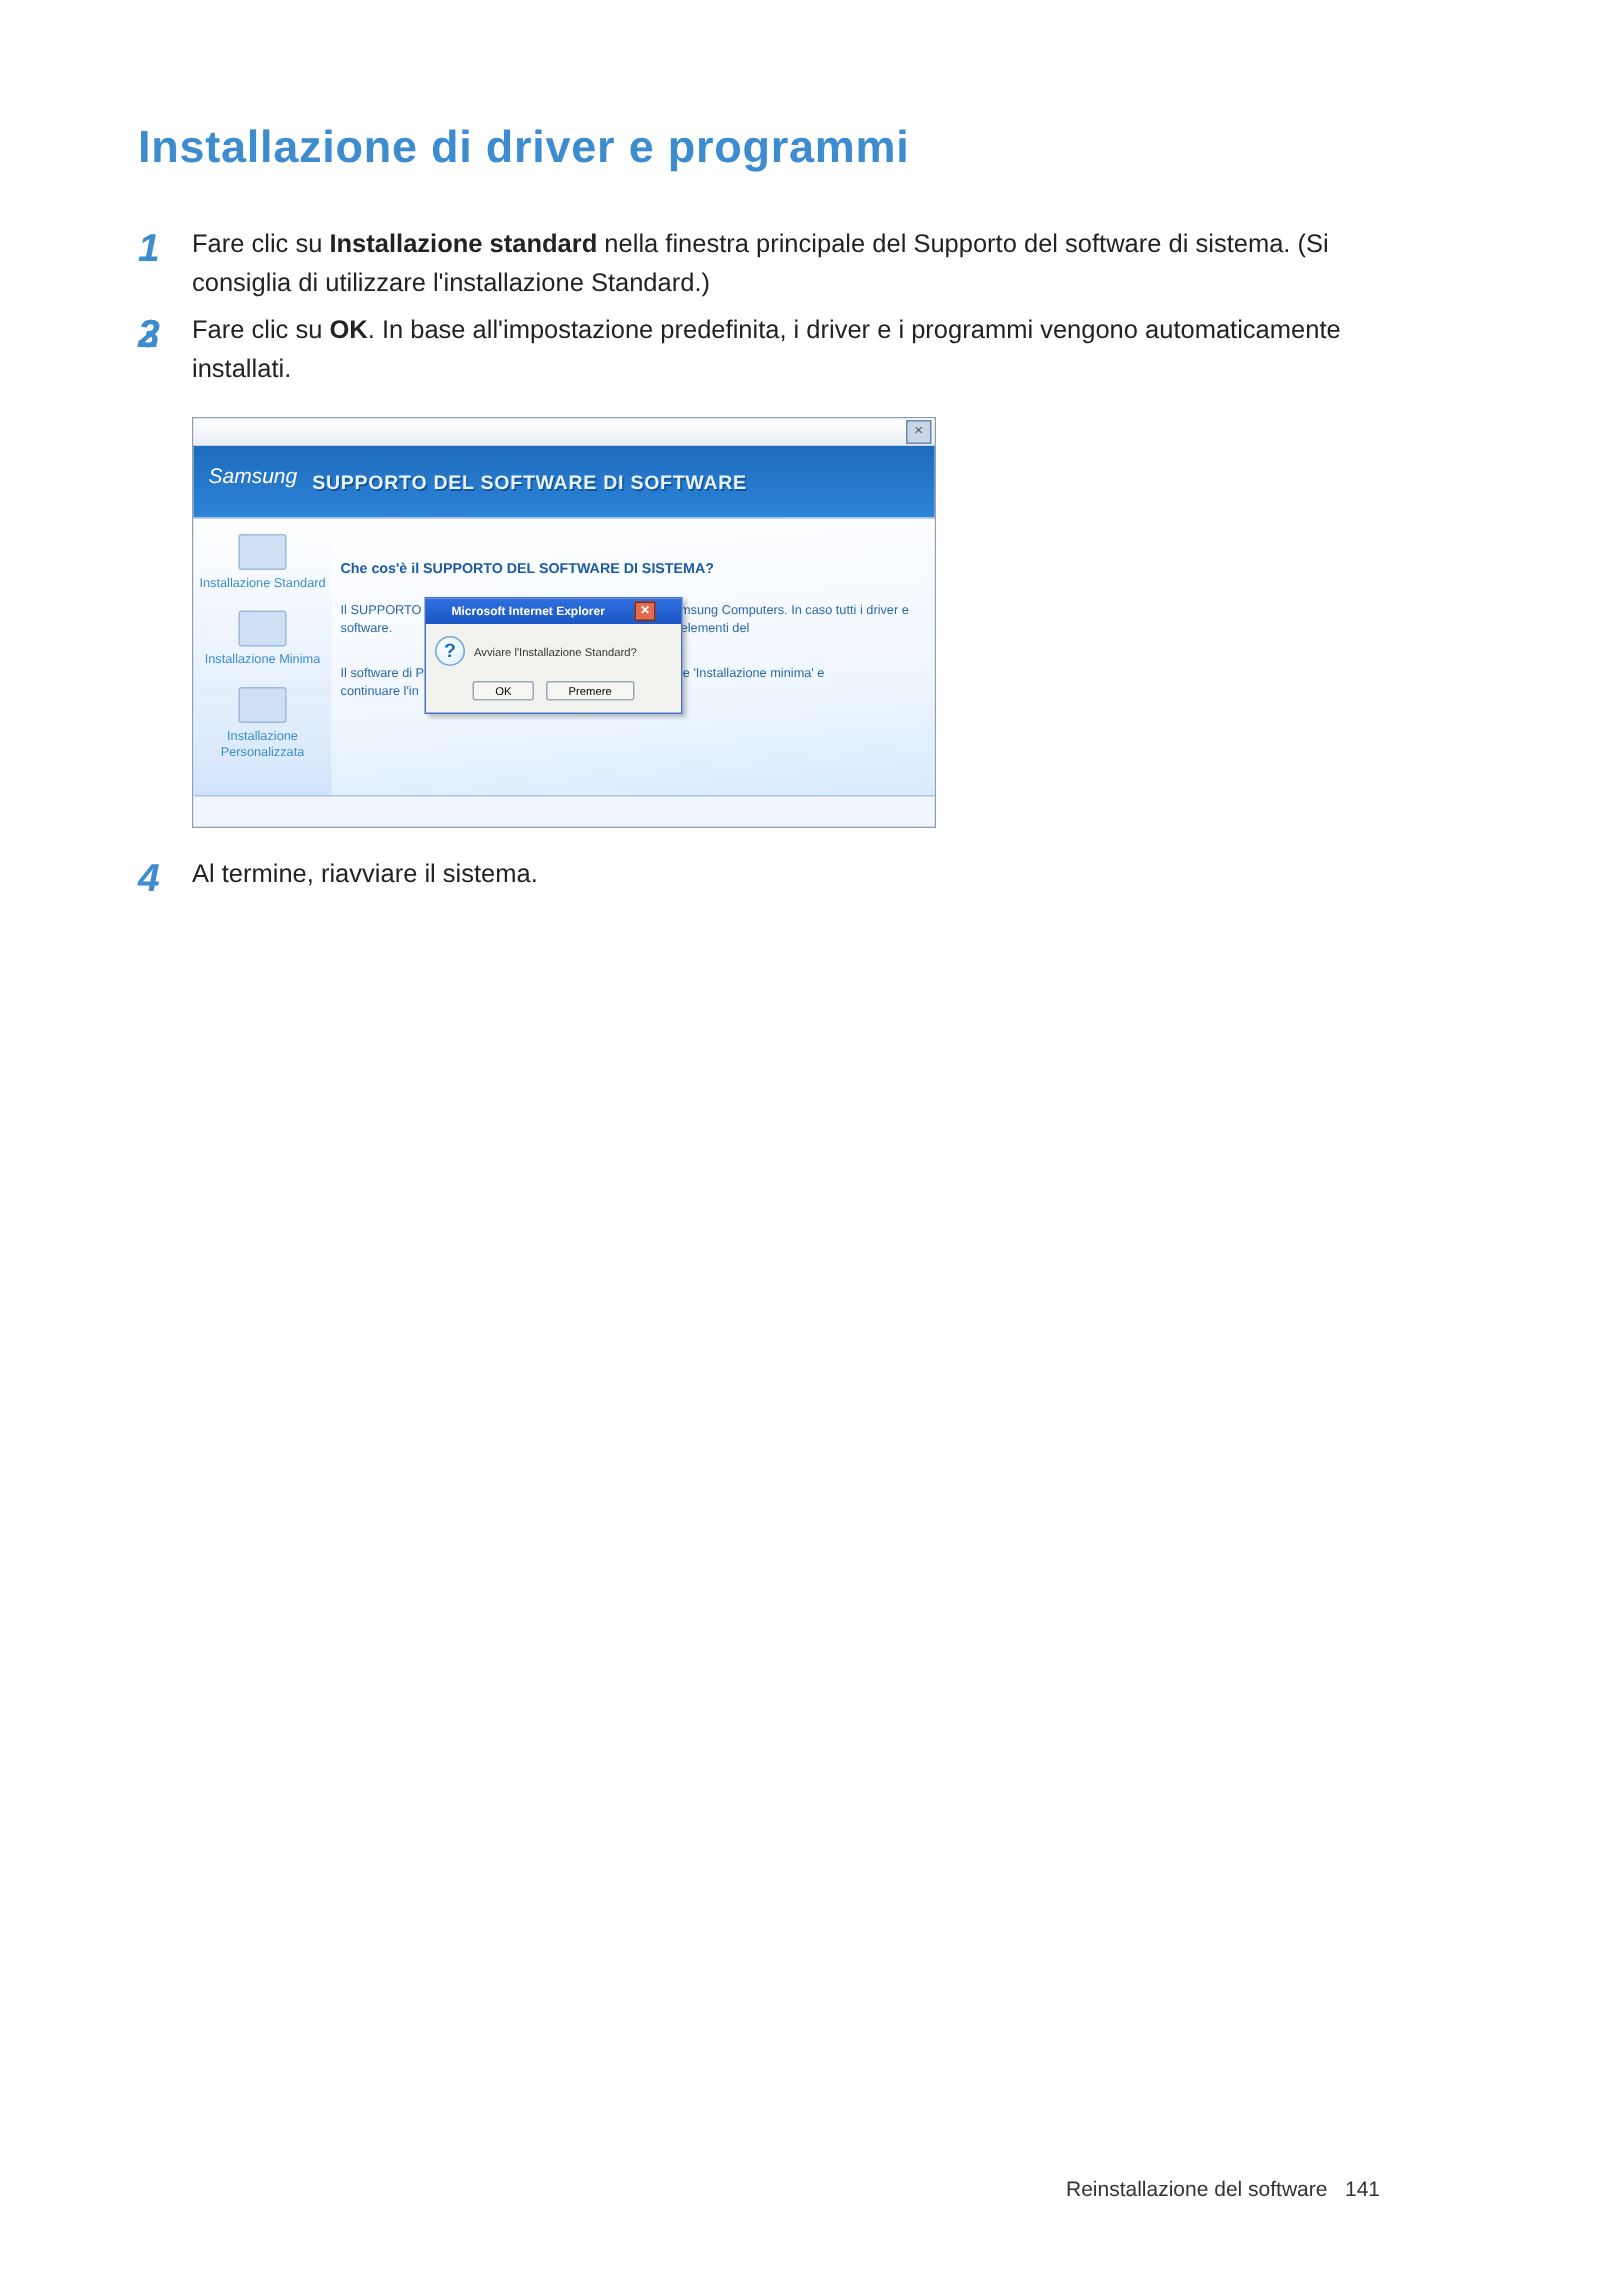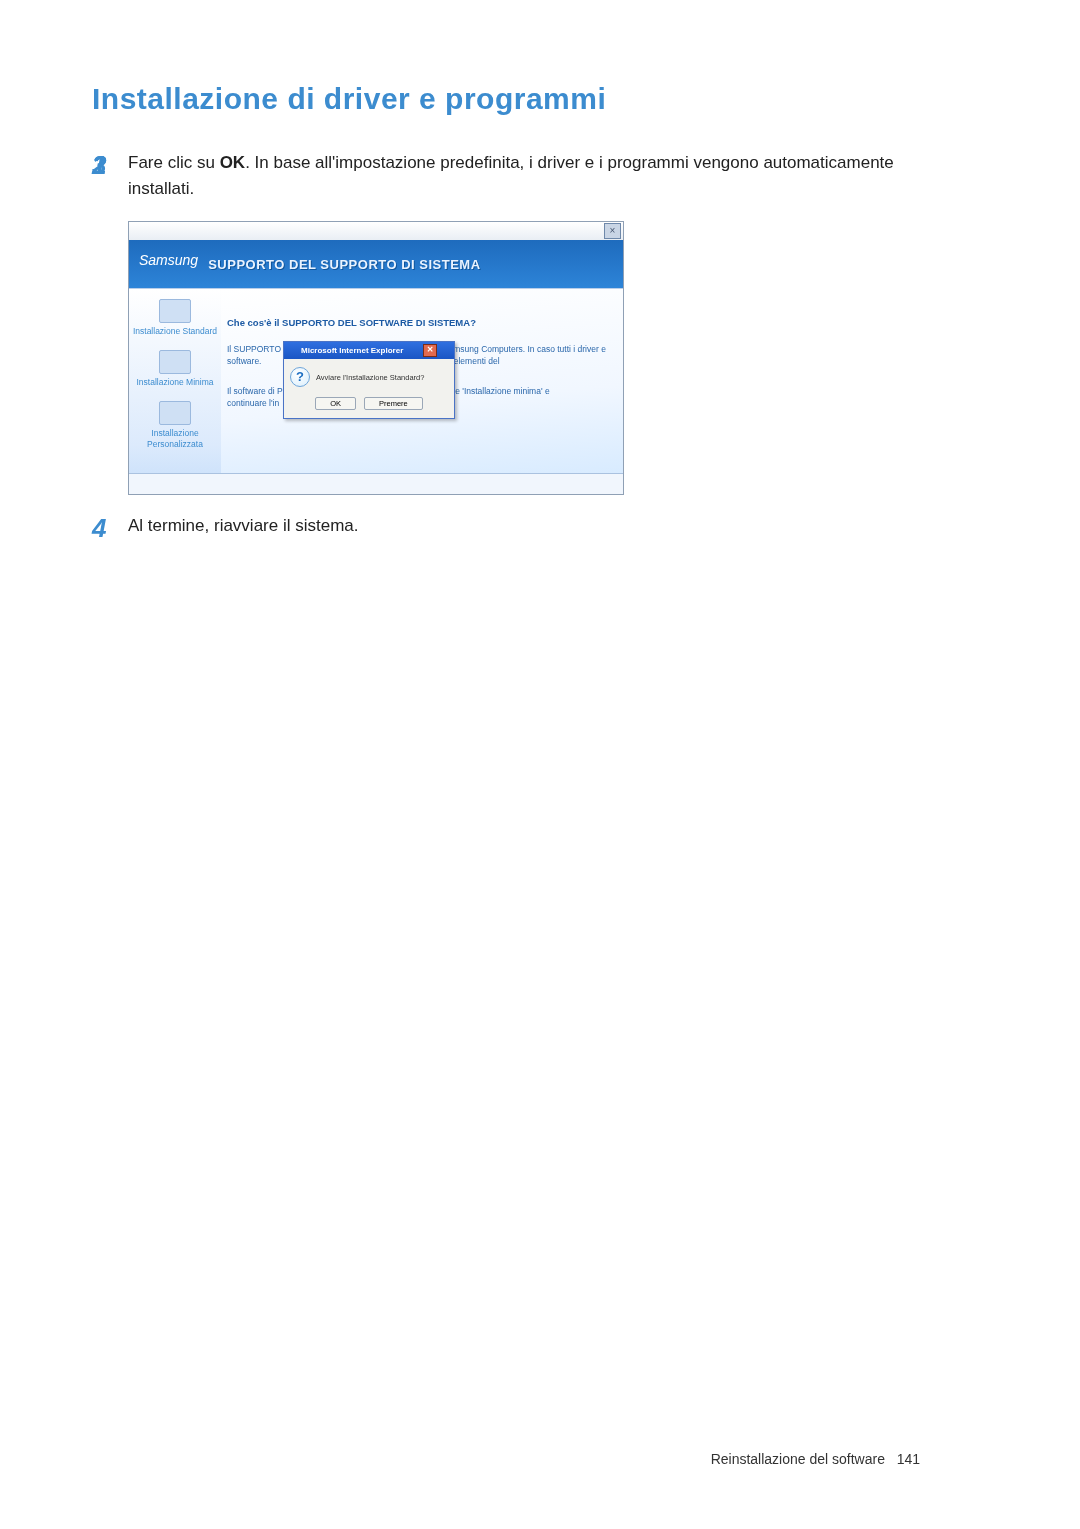--- a/index.html
+++ b/index.html
@@ -217,40 +217,43 @@
 </head>
 <body>
 
 <div class="page">
   <div class="content">
     <h1 class="title">Installazione di driver e programmi</h1>
 
     <ol class="steps">
       <li>
         <span class="num">1</span>
+        <span class="step-text">
+          <span>Fare clic su </span><span class="bold">Installazione standard</span><span> nella finestra principale del Supporto del software di sistema. (Si consiglia di utilizzare l'installazione Standard.)</span>
+        </span>
       </li>
       <li>
         <span class="num">2</span>
       </li>
       <li>
         <span class="num">3</span>
         <span class="step-text">
           <span>Fare clic su </span><span class="bold">OK</span><span>. In base all'impostazione predefinita, i driver e i programmi vengono automaticamente installati.</span>
         </span>
       </li>
     </ol>
 
     <div class="illus-wrap">
       <div class="win">
         <div class="titlebar">
           <div class="close-x">×</div>
         </div>
         <div class="banner">
           <span class="brand">Samsung</span>
-          <span class="banner-title">SUPPORTO DEL SUPPORTO DI SISTEMA</span>
+          <span class="banner-title">SUPPORTO DEL SOFTWARE DI SOFTWARE</span>
         </div>
         <div class="body-area">
           <div class="sidebar">
             <div class="side-item">
               <div class="side-icon"></div>
               <span>Installazione Standard</span>
             </div>
             <div class="side-item">
               <div class="side-icon"></div>
               <span>Installazione Minima</span>

